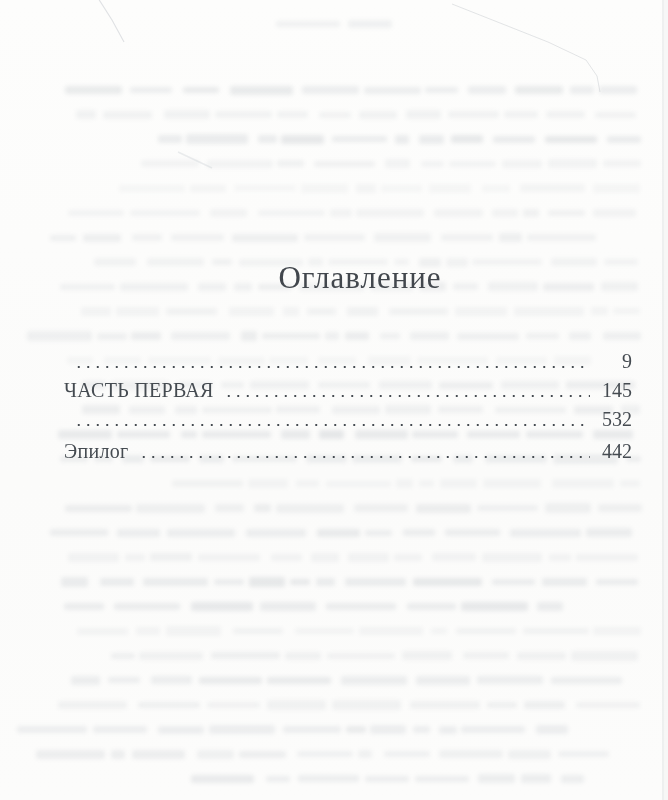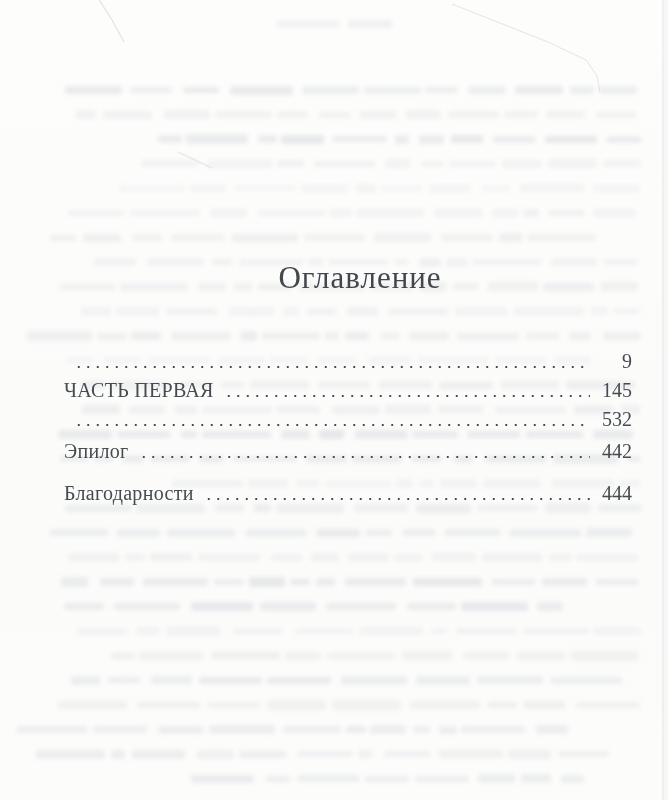--- a/index.html
+++ b/index.html
@@ -498,21 +498,16 @@
     <span class="leader"></span>
     <span class="pagenum">532</span>
   </div>
 
   <div class="row gap-sm">
     <span class="label">Эпилог</span>
     <span class="leader"></span>
     <span class="pagenum">442</span>
   </div>
 
-  <div class="row gap-lg">
-    <span class="label">Благодарности</span>
-    <span class="leader"></span>
-    <span class="pagenum">444</span>
-  </div>
 </div>
   </main>
 
 </div>
 
 </body></html>

